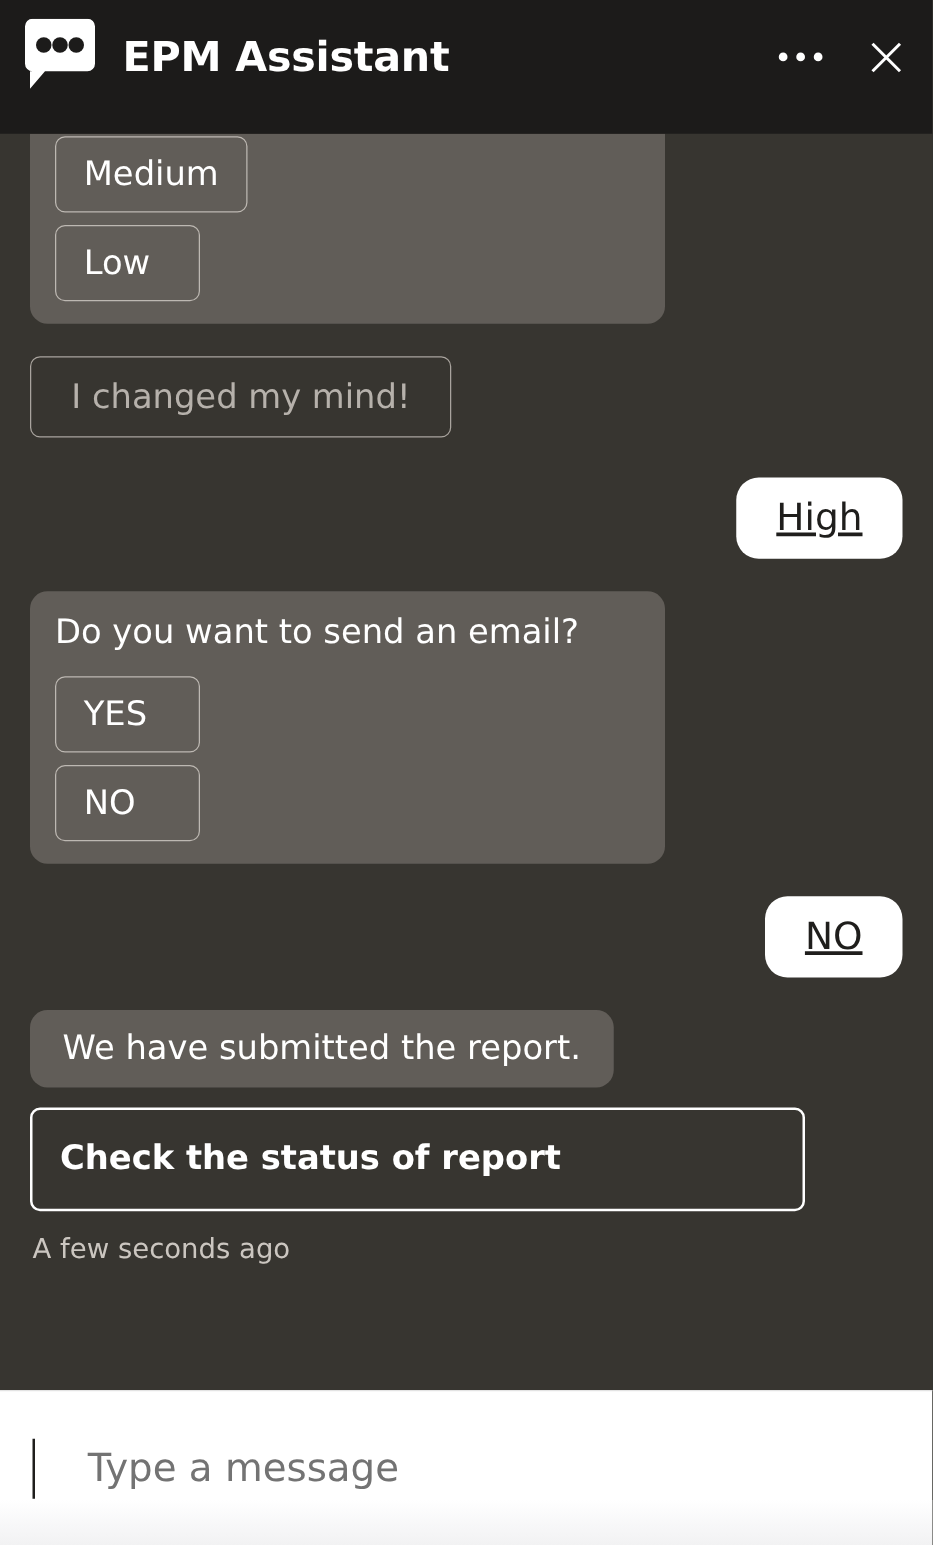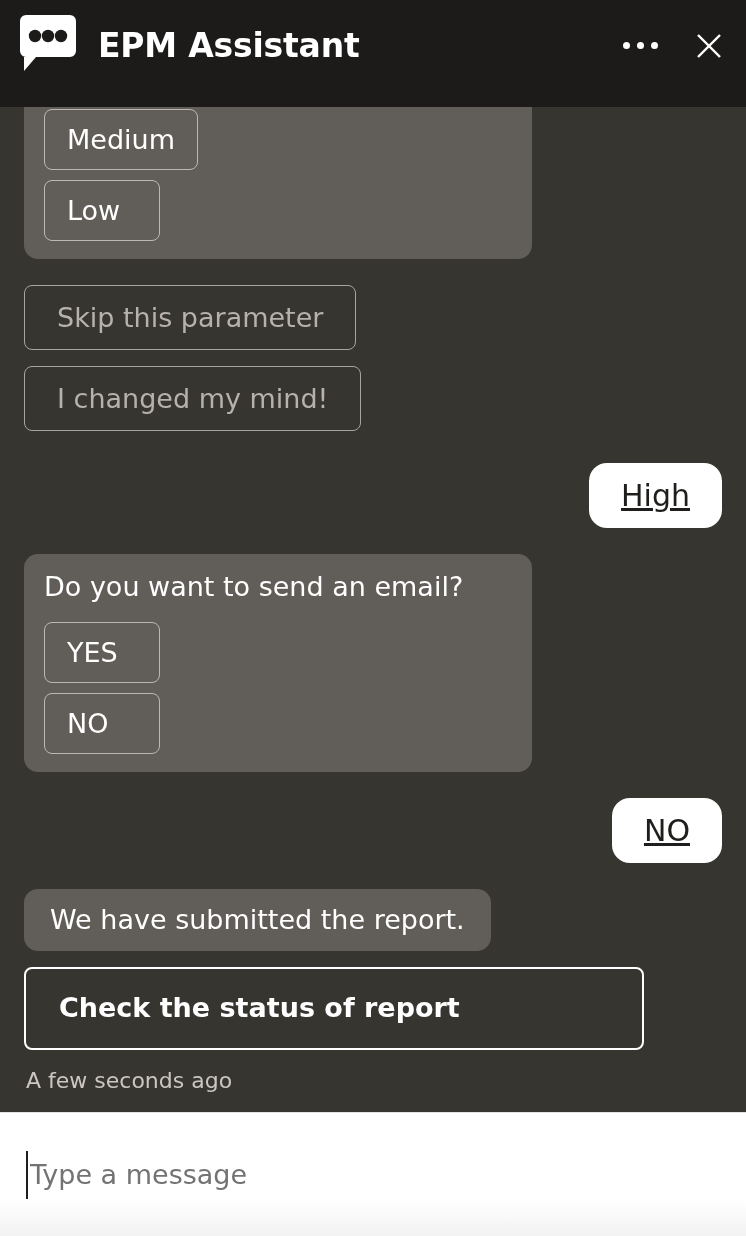--- a/index.html
+++ b/index.html
@@ -174,21 +174,21 @@
 
   
   .action-card {
     border: 2px solid #ffffff;
     border-radius: 8px;
     background: transparent;
     color: #ffffff;
     font-size: 27px;
     font-weight: bold;
     line-height: 1.25;
-    padding: 22px 30px 24px 33px;
+    padding: 22px 30px 24px 22px;
     width: 620px;
     text-align: left;
     cursor: pointer;
     font-family: inherit;
   }
 
   .timestamp {
     color: #cbc6c0;
     font-size: 22px;
     margin-top: 18px;
@@ -223,25 +223,26 @@
     height: 48px;
     background: #1f1e1c;
     flex: 0 0 2px;
   }
 
   .msg-input {
     border: none;
     outline: none;
     background: transparent;
     font-family: inherit;
-    font-size: 27px;
+    font-size: 31px;
     color: #1f1e1c;
     width: 100%;
     height: 58px;
     padding: 0 0 0 2px;
+    margin-left: 40px;
   }
   .msg-input::placeholder { color: #737373; opacity: 1; }
 
   .composer-footer {
     position: absolute;
     left: 0; right: 0; bottom: 0;
     height: 36px;
     background: linear-gradient(to bottom, #ffffff 0%, #f7f7f8 60%, #f2f2f3 100%);
   }
 </style>
@@ -283,23 +284,20 @@
       <div class="row left">
         <div class="bot-bubble full">
           <button class="choice">Medium</button><br>
           <button class="choice">Low</button>
         </div>
       </div>
 
       <div class="gap-md"></div>
 
       <div class="row left">
-        <button class="quick-btn">Skip this parameter</button>
-      </div>
-      <div class="row left">
         <button class="quick-btn">I changed my mind!</button>
       </div>
 
       <div class="gap-sm"></div>
 
       <div class="row right">
         <div class="user-bubble">High</div>
       </div>
 
       <div class="gap-md"></div>

